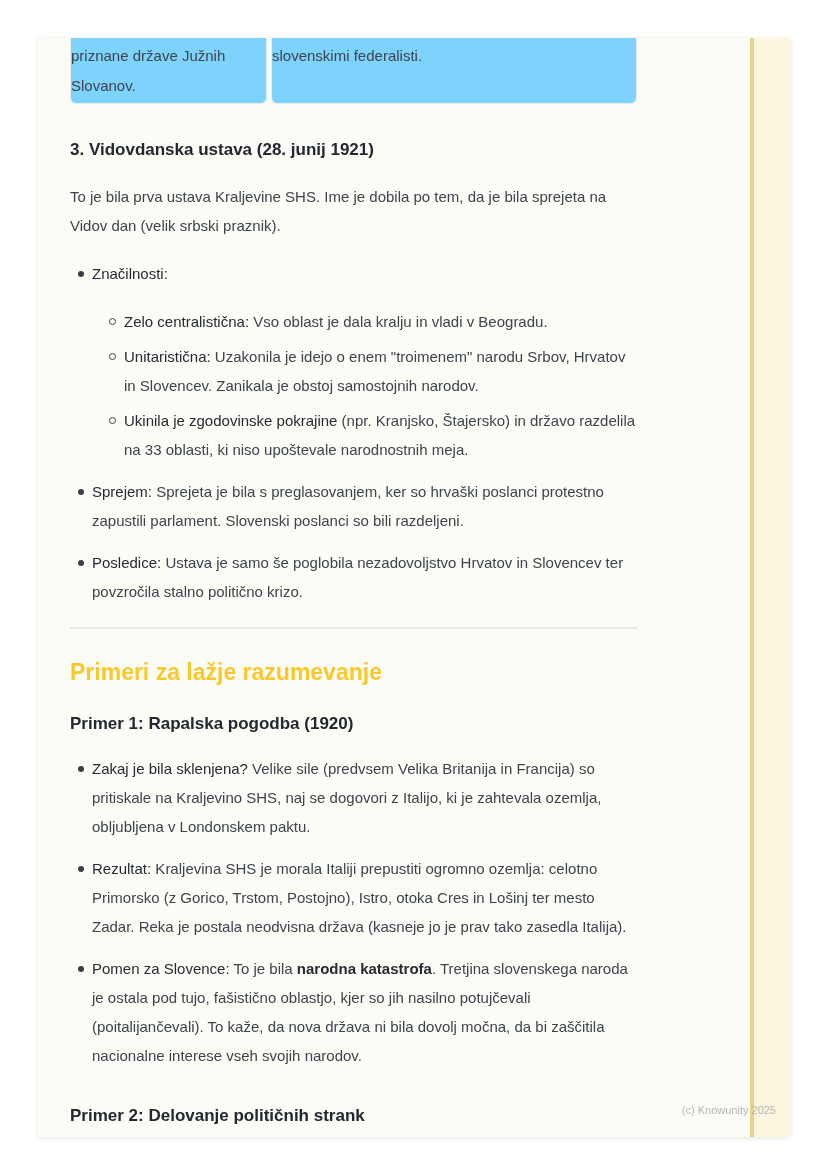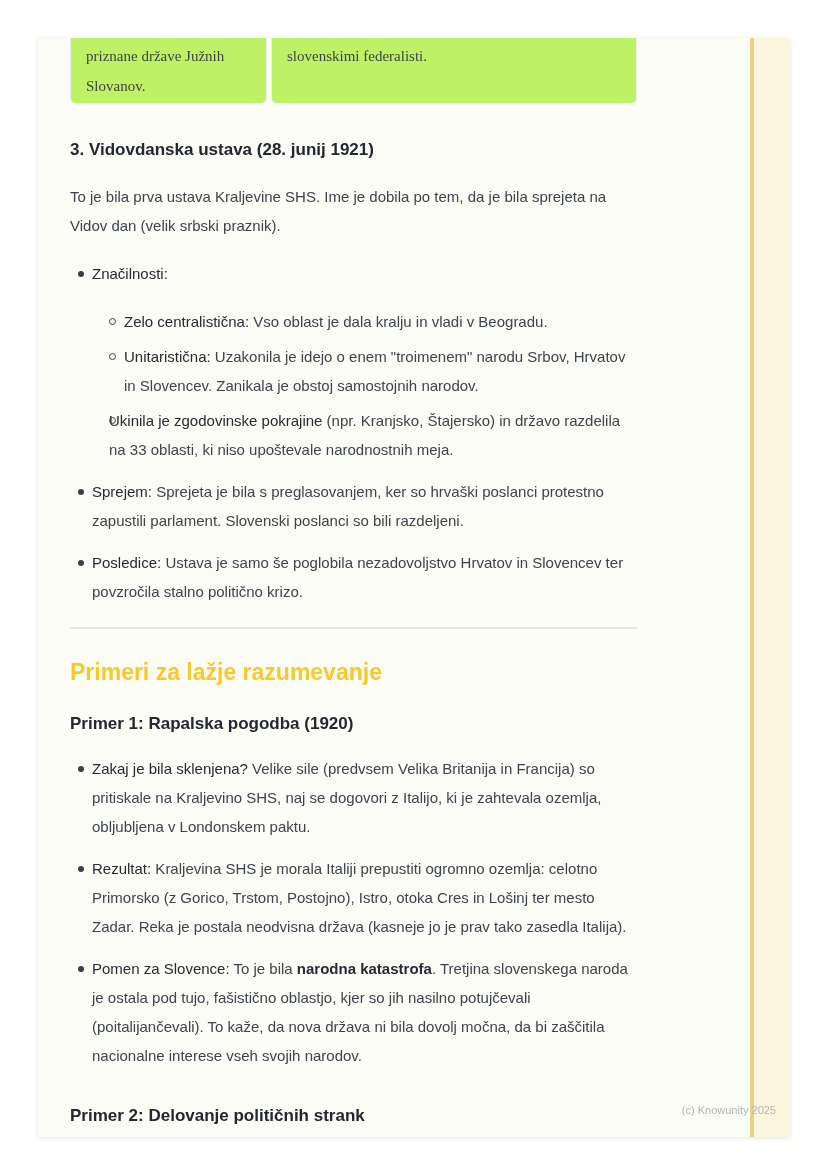--- a/index.html
+++ b/index.html
@@ -35,29 +35,28 @@
     line-height: 29px;
   }
   
   .table-fragment {
     display: flex;
     gap: 4px;
     width: 567px;
     height: 66px;
   }
   .table-cell {
-    background: #bef264;
+    background: #7dd3fc;
     border: 1px solid #ebedf0;
     border-top: none;
     border-radius: 0 0 6px 6px;
-    padding: 3px 15px 10px 15px;
+    padding: 3px 15px 10px 0;
     font-size: 15px;
     line-height: 30px;
     color: #3e444d;
-    font-family: Liberation Serif, serif;
   }
   .table-cell.c1 { width: 197px; }
   .table-cell.c2 { width: 366px; flex: 1; }
 
   h3.doc-h3 {
     margin-top: 34px;
     font-size: 17px;
     line-height: 23px;
     font-weight: bold;
     color: #23272f;
@@ -88,21 +87,21 @@
   .li-text { flex: 1; }
   .lead { font-weight: normal; color: #262b33; }
   b.inline-strong { color: #262b33; }
 
   ul.sub-list {
     list-style: none;
     margin-top: 19px;
     padding-left: 17px;
   }
   ul.sub-list > li { display: flex; margin-bottom: 6px; }
-  ul.sub-list > li:last-child { margin-bottom: 0; flex-direction: column; }
+  ul.sub-list > li:last-child { margin-bottom: 0; }
   ul.sub-list .marker { width: 15px; }
   ul.sub-list .marker::before {
     background: transparent;
     border: 1.5px solid #3a3f47;
     width: 5px; height: 5px;
     top: 11px;
   }
 
   hr.divider {
     border: none;

